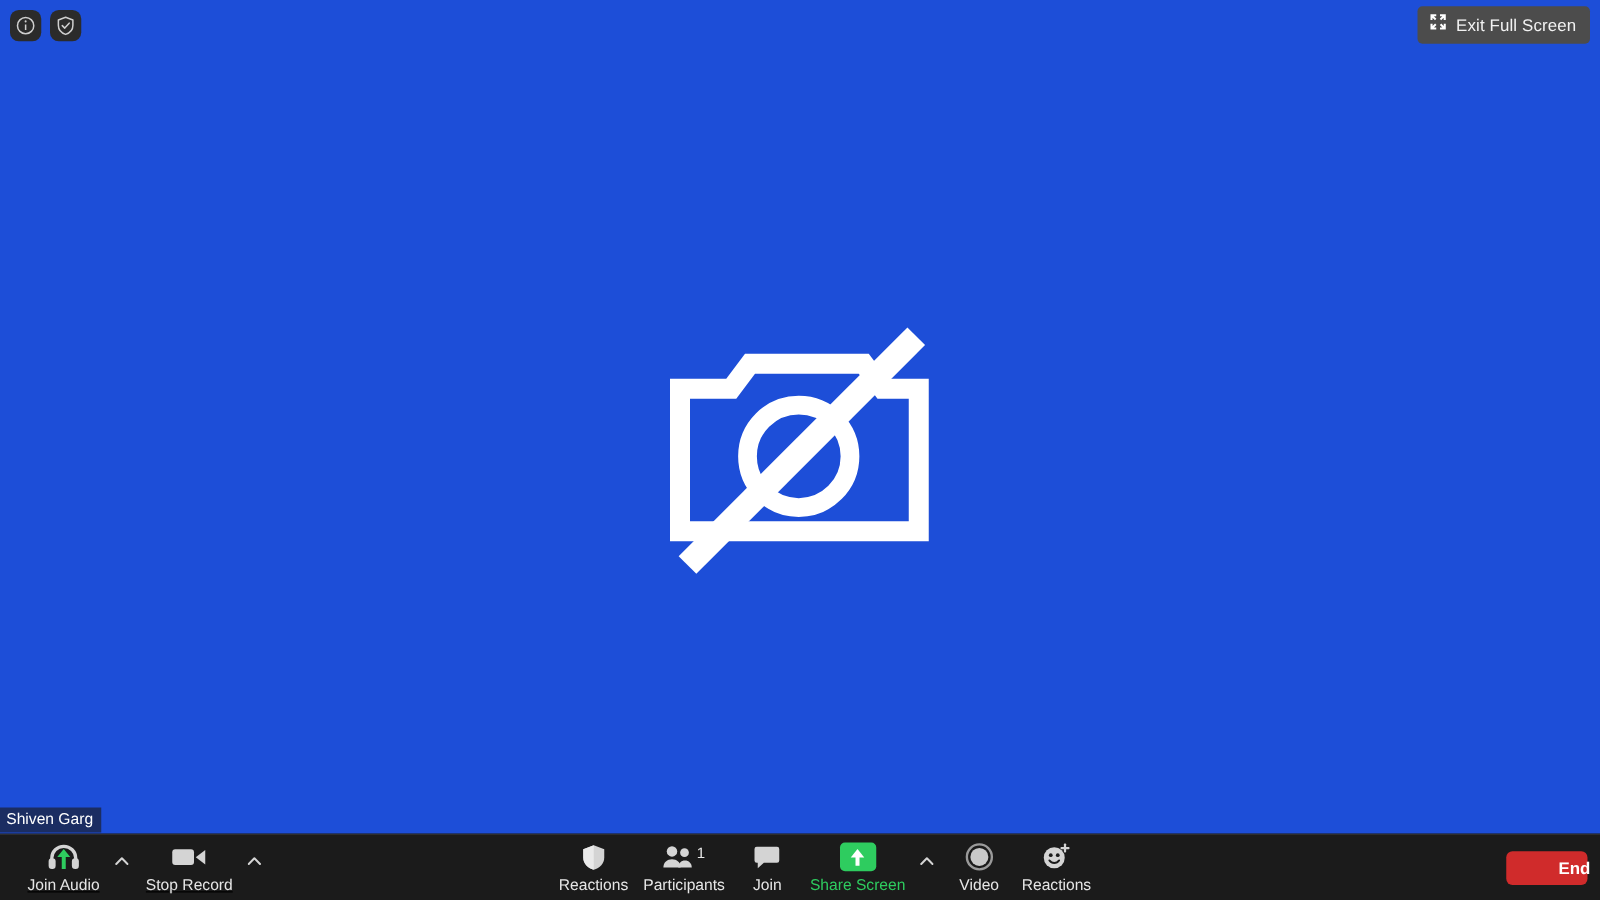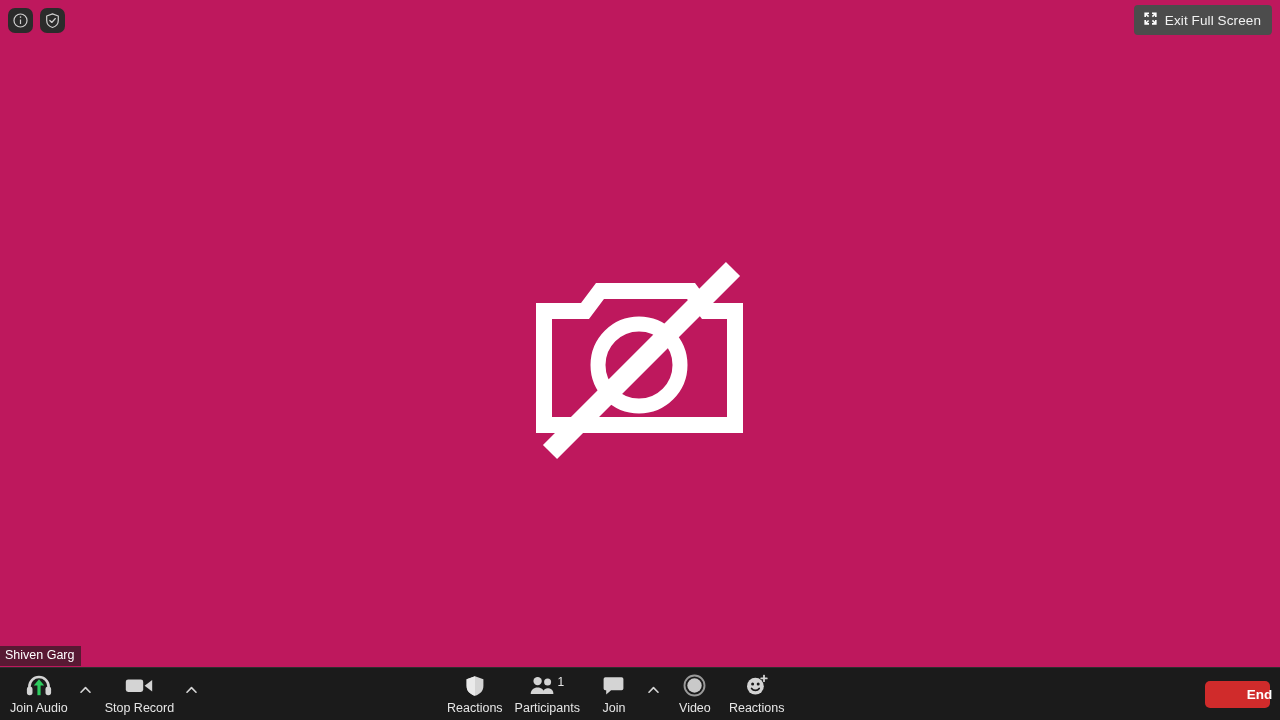--- a/index.html
+++ b/index.html
@@ -13,21 +13,21 @@
     position: relative;
     width: 1280px; height: 720px;
     background: #1a1a1a;
   }
 
   
   #video-stage {
     position: absolute;
     left: 0; top: 0;
     width: 1280px; height: 667px;
-    background: #be185d;
+    background: #1d4ed8;
     overflow: hidden;
   }
 
   
   #status-icons {
     position: absolute;
     left: 8px; top: 8px;
     display: flex;
     gap: 7px;
   }
@@ -83,21 +83,21 @@
 
   
   #toolbar {
     position: absolute;
     left: 0; top: 667px;
     width: 1280px; height: 53px;
     background: #1b1b1b;
     border-top: 1px solid #2e2e2e;
   }
   .tb-group { position: absolute; top: 0; height: 52px; display: flex; align-items: flex-start; }
-  #tb-left  { left: 4px; }
+  #tb-left  { left: 16px; text-decoration: underline; }
   #tb-center{ left: 441px; }
 
   .tb-item {
     position: relative;
     min-width: 56px;
     padding: 6px 6px 0 6px;
     display: flex;
     flex-direction: column;
     align-items: center;
     cursor: pointer;
@@ -291,20 +291,31 @@
       <div class="tb-item">
         <div class="tb-icon">
           <svg width="21" height="20" viewBox="0 0 21 20">
             <path d="M2.4 1.3 h16.2 a1.8 1.8 0 0 1 1.8 1.8 v9.3 a1.8 1.8 0 0 1 -1.8 1.8 H8.1
                      L3.2 18.6 V14.2 H2.4 a1.8 1.8 0 0 1 -1.8 -1.8 V3.1 a1.8 1.8 0 0 1 1.8 -1.8 Z" fill="#d4d4d4"></path>
           </svg>
         </div>
         <div class="tb-label">Join</div>
       </div>
 
+      <div class="tb-item">
+        <div class="tb-icon">
+          <div id="share-screen-chip">
+            <svg width="14" height="16" viewBox="0 0 14 16">
+              <rect x="5.4" y="6.4" width="3.2" height="8.2" fill="#ffffff"></rect>
+              <polygon points="7,1.2 12.4,8 1.6,8" fill="#ffffff"></polygon>
+            </svg>
+          </div>
+        </div>
+        <div class="tb-label accent">Share Screen</div>
+      </div>
 
       <div class="tb-caret">
         <span>
           <svg width="11" height="8" viewBox="0 0 11 8" fill="none" stroke="#d4d4d4" stroke-width="1.6" stroke-linecap="round" stroke-linejoin="round">
             <polyline points="1,6.2 5.5,1.6 10,6.2"></polyline>
           </svg>
         </span>
       </div>
 
       <div class="tb-item">

